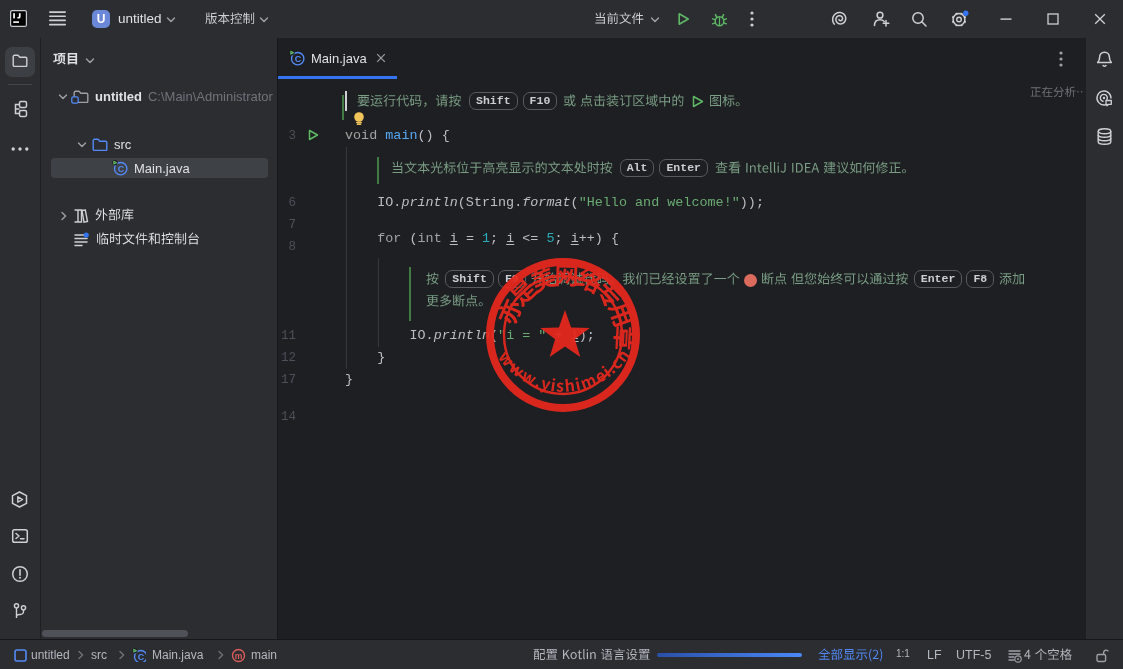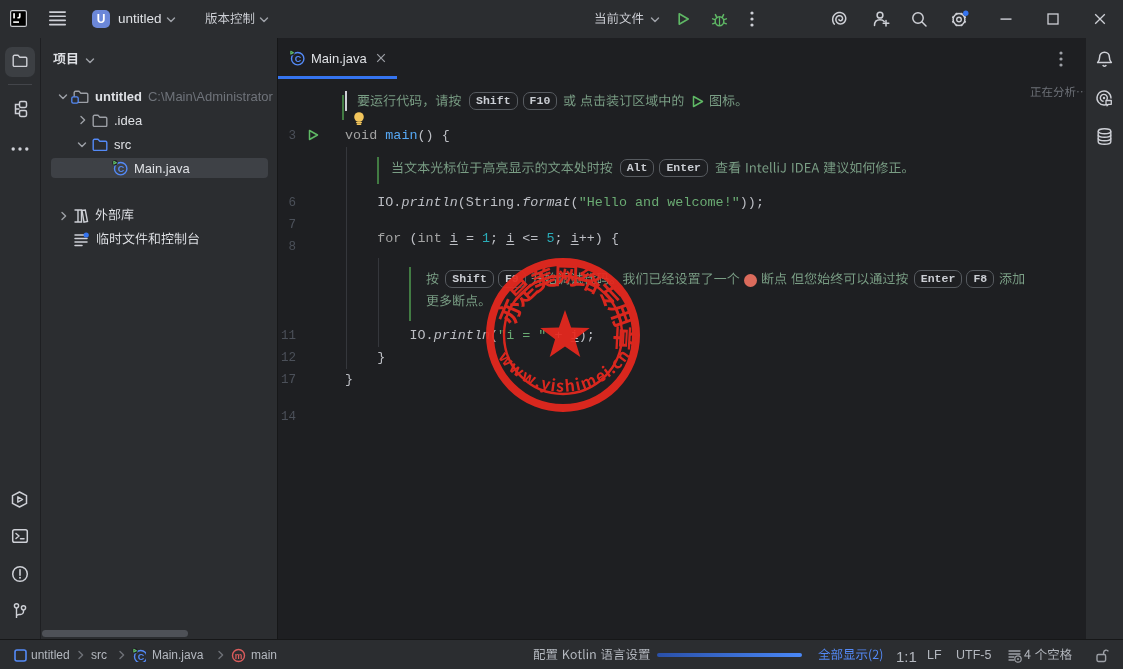--- a/index.html
+++ b/index.html
@@ -214,29 +214,20 @@
         </svg>
         <svg style="position:absolute;left:-2px;bottom:-1px" width="8" height="8" viewBox="0 0 8 8">
           <rect x="0.8" y="0.8" width="6.4" height="6.4" rx="1.4" fill="#2B2D30" stroke="#548AF7" stroke-width="1.3"></rect>
         </svg>
       </span>
       <span class="sp" style="width:6px"></span>
       <b style="font-size:13px">untitled</b>
       <span class="sp" style="width:6px"></span>
       <span style="color:#6F737A;font-size:13px;white-space:nowrap">C:\Main\Administrator</span>
     </div>
-    <div class="treerow" style="left:0;top:70px;width:237px"><span class="sp" style="width:33px"></span><span class="ic" style="width:16px">
-        <svg width="7" height="10" viewBox="0 0 7 10" fill="none">
-          <path d="M2 1.5 L5.6 5 L2 8.5" stroke="#9DA0A6" stroke-width="1.4" stroke-linecap="round" stroke-linejoin="round"></path>
-        </svg>
-      </span><span class="sp" style="width:2px"></span><span class="ic">
-        <svg width="16" height="13" viewBox="0 0 16 13" fill="none">
-          <path d="M1.2 11.200000000000001 V2.6 A1.3 1.3 0 0 1 2.5 1.3 H6 L7.8 3.2 H13.5 A1.3 1.3 0 0 1 14.8 4.5 V11.200000000000001 A1.3 1.3 0 0 1 13.5 12.5 H2.5 A1.3 1.3 0 0 1 1.2 11.200000000000001 Z" stroke="#9DA0A6" stroke-width="1.4" fill="none" stroke-linejoin="round"></path>
-        </svg>
-      </span><span class="sp" style="width:6px"></span>.idea</div>
     <div class="treerow" style="left:0;top:94px;width:237px"><span class="sp" style="width:33px"></span><span class="ic" style="width:16px">
         <svg width="10" height="7" viewBox="0 0 10 7" fill="none">
           <path d="M1.5 2 L5.0 5.6 L8.5 2" stroke="#9DA0A6" stroke-width="1.4" stroke-linecap="round" stroke-linejoin="round"></path>
         </svg>
       </span><span class="sp" style="width:2px"></span><span class="ic">
         <svg width="16" height="13" viewBox="0 0 16 13" fill="none">
           <path d="M1.2 11.200000000000001 V2.6 A1.3 1.3 0 0 1 2.5 1.3 H6 L7.8 3.2 H13.5 A1.3 1.3 0 0 1 14.8 4.5 V11.200000000000001 A1.3 1.3 0 0 1 13.5 12.5 H2.5 A1.3 1.3 0 0 1 1.2 11.200000000000001 Z" stroke="#548AF7" stroke-width="1.4" fill="none" stroke-linejoin="round"></path>
         </svg>
       </span><span class="sp" style="width:6px"></span>src</div>
     <div class="treerow" style="left:0;top:118px;width:237px"><span class="sp" style="width:71px"></span><span class="ic">
@@ -433,21 +424,21 @@
       <svg style="vertical-align:middle" width="118" height="15" viewBox="0 0 118 15">
         <path fill="#B4B8BF" d="M6.9 1.1V2H10.7V5H7V10.4C7 11.6 7.3 11.9 8.5 11.9C8.7 11.9 10.3 11.9 10.6 11.9C11.7 11.9 12 11.3 12.1 9.3C11.8 9.2 11.5 9 11.2 8.9C11.2 10.7 11.1 11 10.5 11C10.2 11 8.8 11 8.6 11C8 11 7.9 10.9 7.9 10.4V5.9H10.7V6.8H11.6V1.1ZM1.8 9H5.2V10.3H1.8ZM1.8 8.3V4.1H2.6V5.1C2.6 5.8 2.5 6.6 1.8 7.2C1.9 7.3 2.1 7.5 2.2 7.6C3 6.8 3.2 5.8 3.2 5.1V4.1H3.9V6.5C3.9 7 4 7.2 4.5 7.2C4.6 7.2 5 7.2 5.1 7.2H5.2V8.3ZM0.7 1V1.8H2.5V3.3H1V11.9H1.8V11.1H5.2V11.8H6V3.3H4.6V1.8H6.3V1ZM3.2 3.3V1.8H3.9V3.3ZM4.4 4.1H5.2V6.6L5.2 6.6C5.2 6.6 5.2 6.6 5 6.6C4.9 6.6 4.6 6.6 4.6 6.6C4.4 6.6 4.4 6.6 4.4 6.4Z M20.6 1.7H22.8V2.8H20.6ZM17.7 1.7H19.8V2.8H17.7ZM14.9 1.7H16.9V2.8H14.9ZM14.9 5.7V10.9H13.2V11.6H24.3V10.9H22.6V5.7H18.7L18.9 4.9H24V4.2H19L19.1 3.5H23.7V1H14V3.5H18.2L18.1 4.2H13.3V4.9H17.9L17.8 5.7ZM15.8 10.9V10.2H21.7V10.9ZM15.8 7.6H21.7V8.3H15.8ZM15.8 7V6.3H21.7V7ZM15.8 8.8H21.7V9.6H15.8Z M30 11H31.2V8.1L32.7 6.2L35.5 11H36.8L33.5 5.3L36.3 1.8H35L31.2 6.4H31.2V1.8H30Z M40.6 11.2C42.3 11.2 43.8 9.9 43.8 7.6C43.8 5.3 42.3 4 40.6 4C39 4 37.5 5.3 37.5 7.6C37.5 9.9 39 11.2 40.6 11.2ZM40.6 10.2C39.4 10.2 38.7 9.2 38.7 7.6C38.7 6 39.4 5 40.6 5C41.8 5 42.6 6 42.6 7.6C42.6 9.2 41.8 10.2 40.6 10.2Z M47.7 11.2C48.1 11.2 48.6 11 48.9 10.9L48.7 10.1C48.5 10.2 48.2 10.2 47.9 10.2C47.2 10.2 46.9 9.8 46.9 8.9V5.1H48.7V4.2H46.9V2.3H45.9L45.8 4.2L44.7 4.3V5.1H45.8V8.9C45.8 10.3 46.2 11.2 47.7 11.2Z M51.5 11.2C51.8 11.2 52 11.1 52.1 11.1L52 10.2C51.8 10.2 51.8 10.2 51.7 10.2C51.6 10.2 51.4 10.1 51.4 9.7V1H50.3V9.7C50.3 10.6 50.6 11.2 51.5 11.2Z M53.8 11H55V4.2H53.8ZM54.4 2.8C54.8 2.8 55.1 2.5 55.1 2C55.1 1.6 54.8 1.3 54.4 1.3C53.9 1.3 53.6 1.6 53.6 2C53.6 2.5 53.9 2.8 54.4 2.8Z M57.2 11H58.4V6.1C59.1 5.4 59.6 5 60.2 5C61.2 5 61.5 5.6 61.5 6.8V11H62.7V6.7C62.7 5 62 4 60.6 4C59.7 4 59 4.5 58.3 5.2H58.3L58.2 4.2H57.2Z M68.7 1.4C69.4 2 70.2 2.8 70.6 3.4L71.2 2.7C70.8 2.2 70 1.4 69.3 0.8ZM72.4 3.2V4H74C73.8 4.6 73.7 5.2 73.5 5.7H71.5V6.6H79.4V5.7H78C78.1 4.9 78.2 4 78.2 3.2L77.6 3.1L77.4 3.2H75.1L75.4 1.8H79V0.9H71.9V1.8H74.4L74.1 3.2ZM74.5 5.7 74.9 4H77.3C77.2 4.5 77.2 5.2 77.1 5.7ZM72.5 7.6V12H73.4V11.5H77.7V12H78.6V7.6ZM73.4 10.7V8.4H77.7V10.7ZM69.8 11.6C70 11.4 70.3 11.1 72.4 9.7C72.3 9.5 72.2 9.1 72.1 8.9L70.6 9.9V4.4H68V5.3H69.8V9.9C69.8 10.4 69.5 10.7 69.3 10.8C69.5 11 69.7 11.4 69.8 11.6Z M82.5 6.1V6.9H90V6.1ZM82.5 4.2V5H90V4.2ZM82.3 8.1V12H83.3V11.5H89.2V11.9H90.1V8.1ZM83.3 10.7V8.9H89.2V10.7ZM85.1 0.8C85.6 1.2 86 1.9 86.3 2.4H80.6V3.2H91.9V2.4H86.8L87.3 2.2C87 1.7 86.5 1 86 0.5Z M94 1.3C94.7 1.9 95.5 2.7 95.9 3.3L96.5 2.6C96.1 2.1 95.3 1.3 94.6 0.7ZM93 4.4V5.3H94.8V9.8C94.8 10.4 94.4 10.8 94.1 10.9C94.3 11.1 94.6 11.5 94.7 11.8C94.8 11.5 95.2 11.2 97.4 9.6C97.3 9.4 97.1 9.1 97.1 8.8L95.7 9.8V4.4ZM98.6 0.9V2.3C98.6 3.3 98.3 4.3 96.7 5C96.9 5.2 97.2 5.6 97.3 5.8C99.1 4.9 99.5 3.5 99.5 2.4V1.8H101.7V3.8C101.7 4.8 101.9 5.1 102.8 5.1C102.9 5.1 103.5 5.1 103.7 5.1C103.9 5.1 104.2 5.1 104.4 5.1C104.3 4.9 104.3 4.5 104.3 4.3C104.1 4.3 103.9 4.3 103.7 4.3C103.5 4.3 103 4.3 102.8 4.3C102.6 4.3 102.6 4.2 102.6 3.8V0.9ZM102.5 6.9C102.1 7.9 101.4 8.7 100.6 9.4C99.8 8.7 99.1 7.9 98.6 6.9ZM97.3 6V6.9H97.9L97.8 7C98.2 8.1 99 9.1 99.8 9.9C98.9 10.5 97.8 10.9 96.7 11.2C96.9 11.4 97.1 11.8 97.2 12C98.4 11.7 99.5 11.2 100.6 10.5C101.5 11.2 102.6 11.7 103.9 12C104 11.8 104.3 11.4 104.5 11.2C103.3 10.9 102.2 10.5 101.3 9.9C102.4 9 103.2 7.8 103.7 6.2L103.2 6L103 6Z M113.1 1.7H115.2V2.8H113.1ZM110.2 1.7H112.2V2.8H110.2ZM107.3 1.7H109.3V2.8H107.3ZM107.3 5.7V10.9H105.7V11.6H116.8V10.9H115.1V5.7H111.2L111.3 4.9H116.5V4.2H111.5L111.6 3.5H116.2V1H106.4V3.5H110.6L110.5 4.2H105.8V4.9H110.4L110.3 5.7ZM108.2 10.9V10.2H114.1V10.9ZM108.2 7.6H114.1V8.3H108.2ZM108.2 7V6.3H114.1V7ZM108.2 8.8H114.1V9.6H108.2Z"></path>
       </svg>
     </div>
     <div class="abs" style="left:657px;top:13px;width:145px;height:4px;border-radius:2px;background:linear-gradient(90deg,#2A50A8,#4A88F7)"></div>
     <div class="abs" style="left:818px;top:8px">
       <svg style="vertical-align:middle" width="66" height="15" viewBox="0 0 66 15">
         <path fill="#548AF7" d="M6.2 0.4C4.9 2.3 2.6 4.2 0.3 5.2C0.6 5.4 0.8 5.7 1 6C1.5 5.7 2 5.4 2.5 5.1V5.9H5.8V7.9H2.5V8.7H5.8V10.8H1V11.7H11.6V10.8H6.7V8.7H10.1V7.9H6.7V5.9H10.1V5.1C10.6 5.4 11.1 5.8 11.6 6C11.7 5.8 12 5.4 12.2 5.2C10.2 4.2 8.3 2.9 6.8 1.1L7 0.8ZM2.5 5.1C3.9 4.2 5.2 3 6.2 1.8C7.4 3.1 8.7 4.2 10.1 5.1Z M14.3 3.1C14.6 3.8 14.9 4.7 15.1 5.3L15.9 5.1C15.8 4.5 15.4 3.6 15.1 2.9ZM20.3 1.2V12H21.2V2H23.2C22.9 3 22.4 4.3 21.9 5.4C23 6.5 23.3 7.4 23.3 8.2C23.3 8.7 23.2 9.1 23 9.2C22.9 9.3 22.7 9.3 22.5 9.3C22.2 9.3 21.9 9.3 21.5 9.3C21.7 9.6 21.8 10 21.8 10.2C22.1 10.2 22.5 10.2 22.9 10.2C23.1 10.2 23.4 10.1 23.6 9.9C24 9.7 24.2 9.1 24.2 8.3C24.2 7.4 23.9 6.5 22.8 5.3C23.3 4.1 23.9 2.7 24.4 1.5L23.7 1.1L23.6 1.2ZM15.6 0.7C15.8 1.1 16 1.6 16.1 2H13.5V2.8H19.4V2H17.1C16.9 1.5 16.7 0.9 16.4 0.4ZM17.9 2.9C17.7 3.6 17.3 4.6 17 5.3H13.1V6.2H19.7V5.3H17.9C18.2 4.7 18.6 3.8 18.9 3.1ZM13.9 7.4V11.9H14.8V11.3H18.2V11.8H19.1V7.4ZM14.8 10.5V8.2H18.2V10.5Z M28.1 3.9H34.5V5.2H28.1ZM28.1 1.9H34.5V3.1H28.1ZM27.1 1.1V5.9H35.4V1.1ZM35.2 6.9C34.8 7.7 34.1 8.8 33.5 9.4L34.2 9.8C34.8 9.1 35.5 8.1 36.1 7.2ZM26.6 7.3C27.1 8.1 27.7 9.2 27.9 9.8L28.7 9.5C28.4 8.8 27.8 7.8 27.3 7ZM32.1 6.4V10.5H30.3V6.4H29.4V10.5H25.5V11.4H37V10.5H33V6.4Z M40.4 6.6C39.9 8 39 9.4 37.9 10.3C38.2 10.4 38.6 10.7 38.8 10.9C39.8 9.9 40.8 8.4 41.4 6.9ZM46 7C47 8.2 47.9 9.8 48.2 10.9L49.2 10.4C48.8 9.4 47.8 7.8 46.9 6.6ZM39.4 1.4V2.3H48.2V1.4ZM38.2 4.5V5.4H43.3V10.8C43.3 11 43.2 11 43 11C42.7 11 41.9 11 41 11C41.2 11.3 41.4 11.7 41.4 12C42.5 12 43.2 12 43.7 11.8C44.1 11.7 44.3 11.4 44.3 10.8V5.4H49.3V4.5Z M53 13.4 53.7 13.1C52.6 11.4 52.1 9.2 52.1 7.1C52.1 5 52.6 2.9 53.7 1.1L53 0.8C51.8 2.7 51.1 4.7 51.1 7.1C51.1 9.6 51.8 11.6 53 13.4Z M54.8 11H60.5V10H58C57.5 10 57 10.1 56.5 10.1C58.6 8.1 60.1 6.2 60.1 4.4C60.1 2.7 59.1 1.7 57.4 1.7C56.3 1.7 55.5 2.2 54.7 3L55.4 3.7C55.9 3 56.5 2.6 57.3 2.6C58.4 2.6 59 3.4 59 4.4C59 6 57.6 7.8 54.8 10.3Z M62.4 13.4C63.6 11.6 64.2 9.6 64.2 7.1C64.2 4.7 63.6 2.7 62.4 0.8L61.7 1.1C62.8 2.9 63.3 5 63.3 7.1C63.3 9.2 62.8 11.4 61.7 13.1Z"></path>
       </svg>
     </div>
-    <div class="abs" style="left:896px;top:8px;font-size:15px;color:#B4B8BF">1:1</div>
+    <div class="abs" style="left:896px;top:8px;font-size:10px;color:#B4B8BF">1:1</div>
     <div class="abs" style="left:927px;top:8px;font-size:12.5px;color:#B4B8BF">LF</div>
     <div class="abs" style="left:956px;top:8px;font-size:12.5px;color:#B4B8BF">UTF-5</div>
     <div class="abs" style="left:1007px;top:8px">
       <svg width="15" height="15" viewBox="0 0 15 15" fill="none">
         <path d="M2 3 H13 M2 6 H13 M2 9 H7 M2 12 H7" stroke="#9DA0A6" stroke-width="1.3" stroke-linecap="round"></path>
         <circle cx="11" cy="11" r="3.2" stroke="#9DA0A6" stroke-width="1.2" fill="#2B2D30"></circle>
         <circle cx="11" cy="11" r="1" fill="#9DA0A6"></circle>
       </svg>
     </div>
     <div class="abs" style="left:1024px;top:8px">

